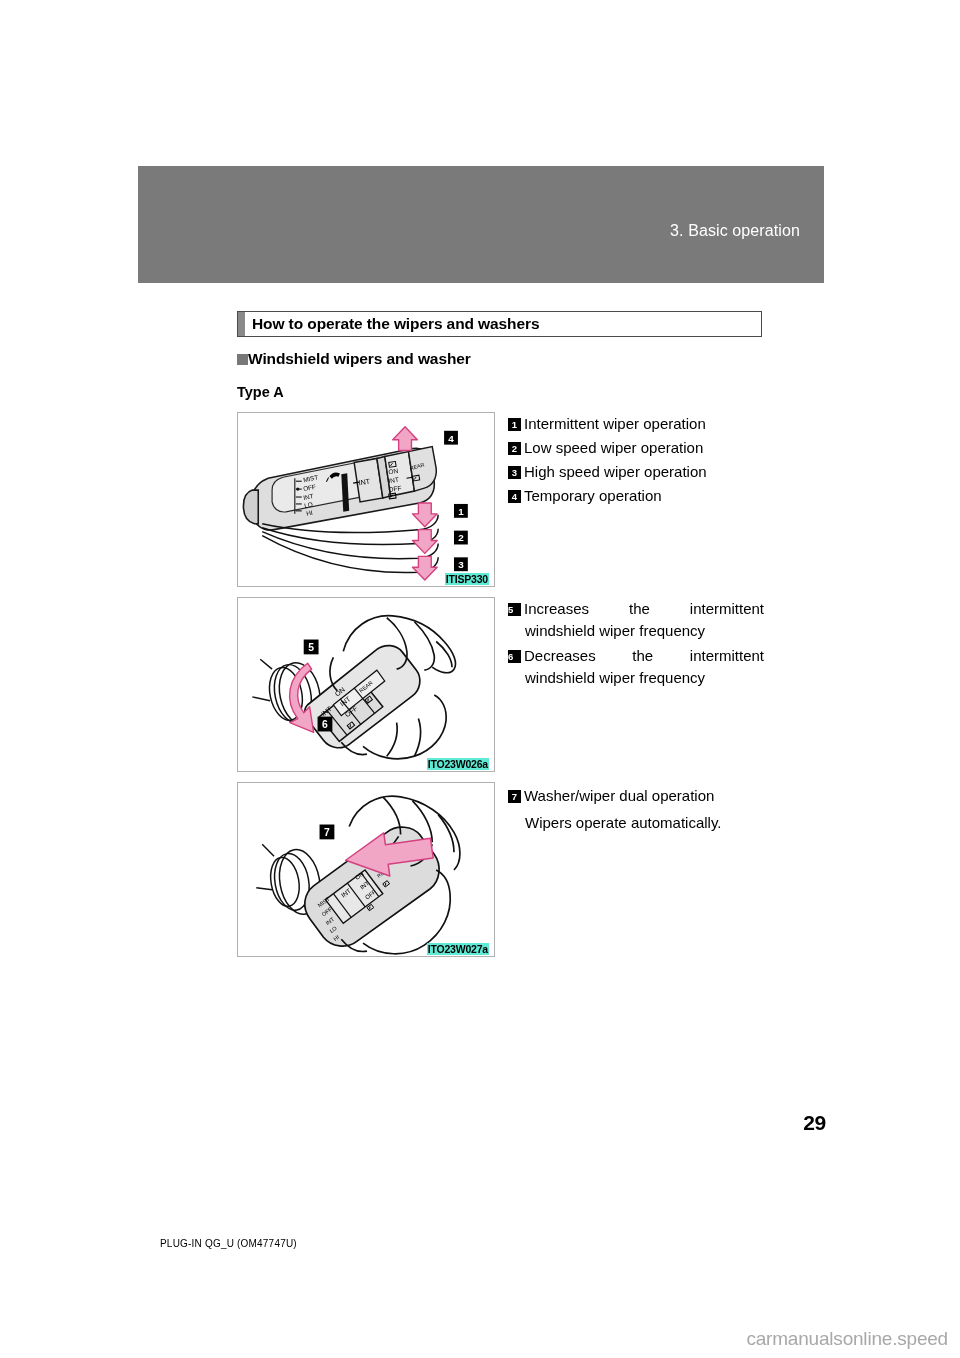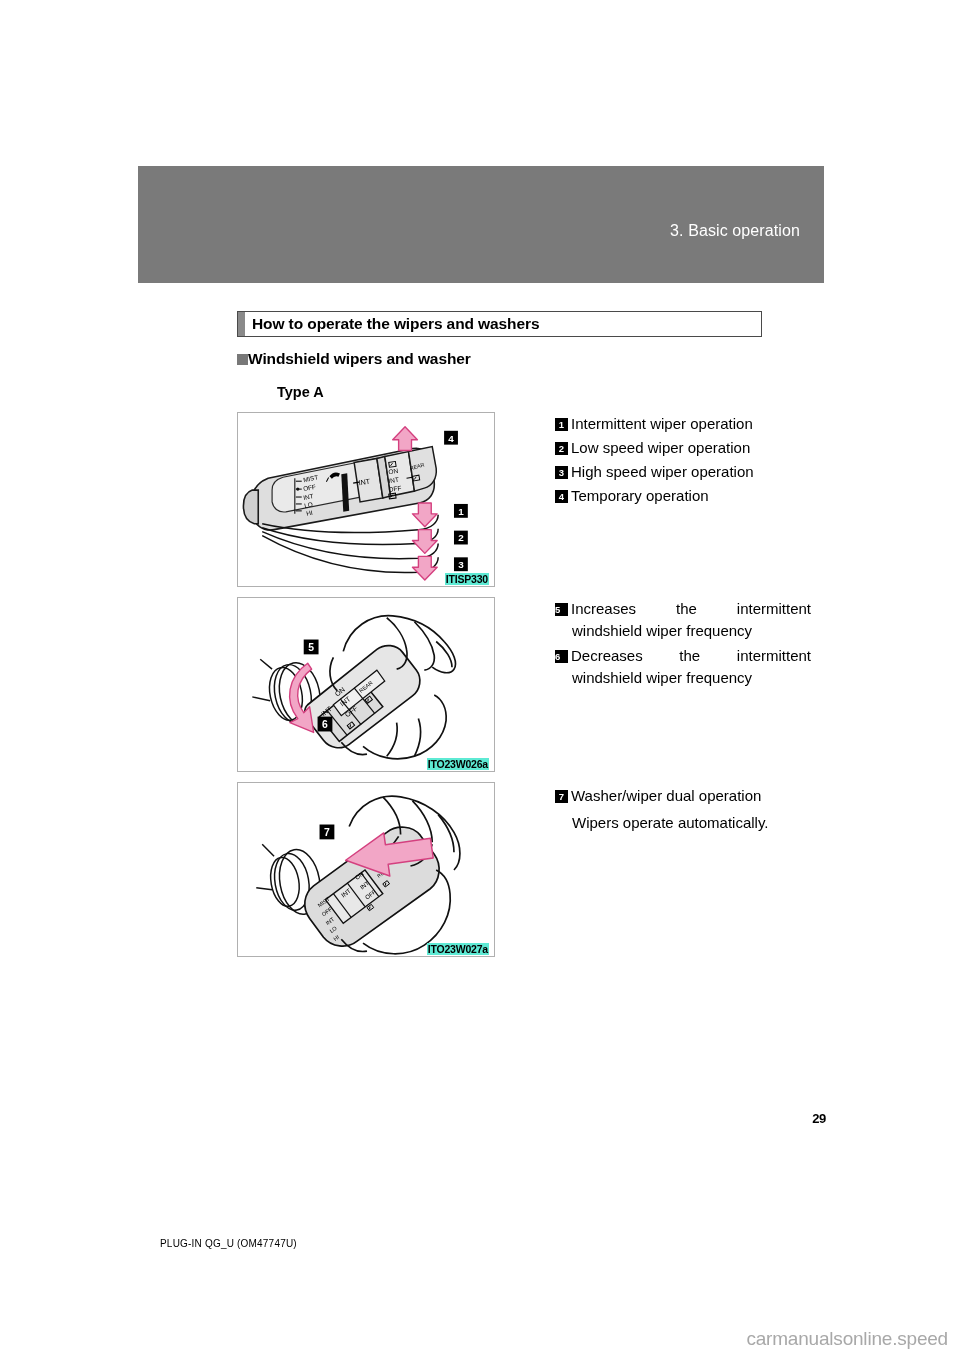--- a/index.html
+++ b/index.html
@@ -88,21 +88,20 @@
   }
 
   
   .type-label {
     position: absolute;
     left: 237px;
     top: 384px;
     font-size: 14.5px;
     font-weight: bold;
     white-space: nowrap;
-    margin-left: 40px;
   }
 
   
   .figure-box {
     position: absolute;
     border: 1px solid #b0b0b0;
     background: #ffffff;
     box-sizing: border-box;
     overflow: hidden;
   }
@@ -125,21 +124,20 @@
     position: absolute;
     left: 0;
     top: 0;
     width: 100%;
     height: 100%;
   }
 
   
   .callout-list {
     position: absolute;
-    margin-left: 47px;
   }
   #callouts-1 { left: 508px; top: 413px; width: 256px; }
   #callouts-2 { left: 508px; top: 598px; width: 256px; }
   #callouts-3 { left: 508px; top: 785px; width: 256px; }
 
   .callout-item {
     position: relative;
     margin-bottom: 3px;
   }
   .callout-badge {
@@ -179,21 +177,21 @@
     line-height: 21px;
     padding-left: 17px;
     margin-top: 6px;
   }
 
   
   .page-number {
     position: absolute;
     right: 134px;
     top: 1111px;
-    font-size: 13px;
+    font-size: 21px;
     font-weight: bold;
     letter-spacing: -0.3px;
   }
 
   
   .doc-code {
     position: absolute;
     left: 160px;
     top: 1238px;
     font-size: 10px;

